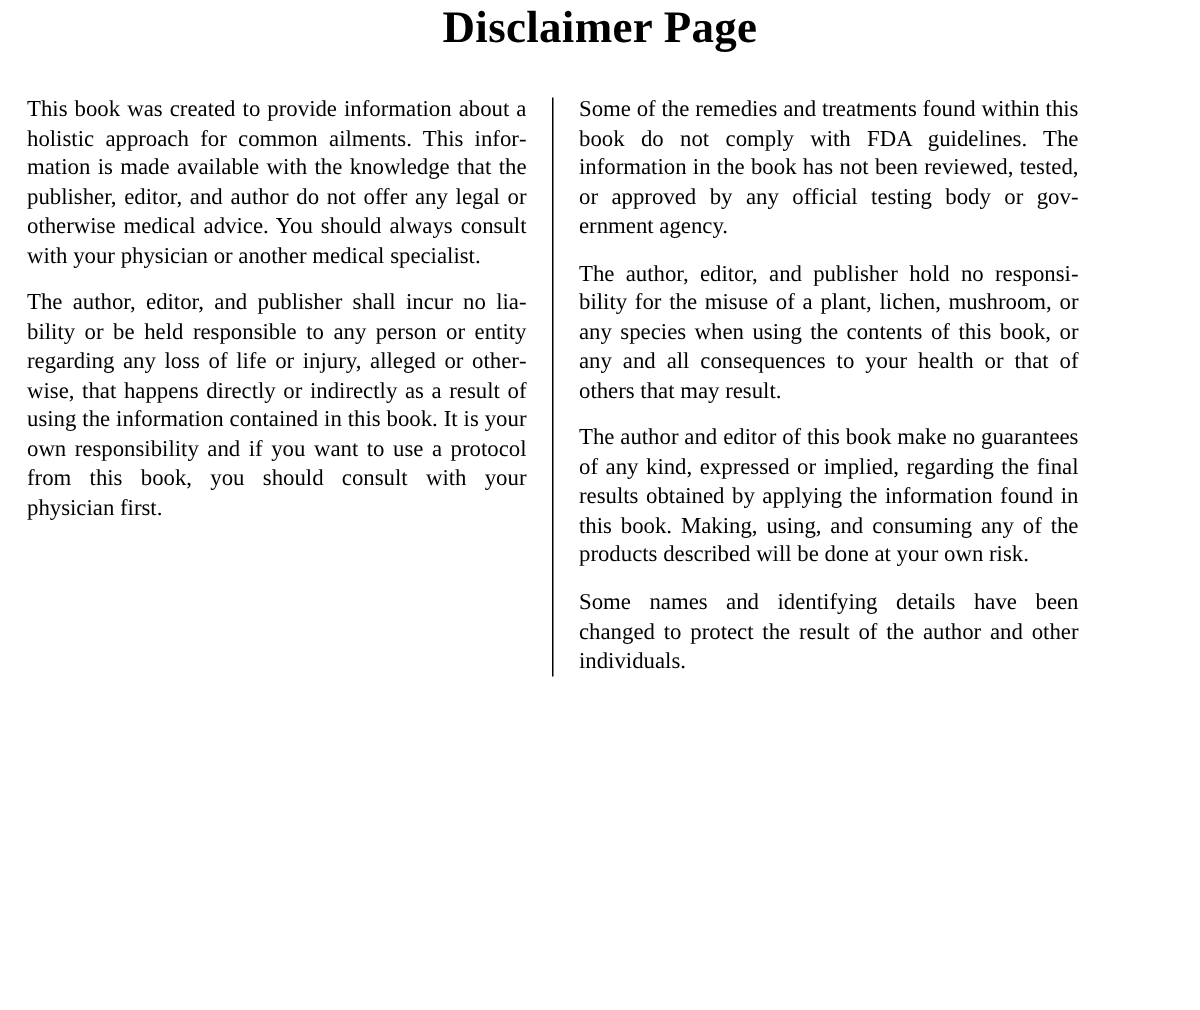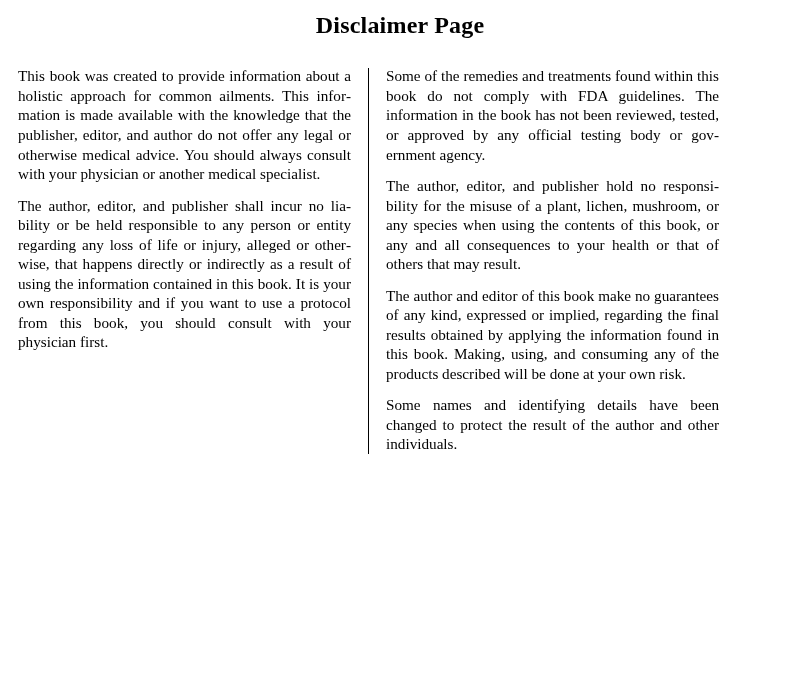--- a/index.html
+++ b/index.html
@@ -18,23 +18,23 @@
     width: 800px;
     height: 673px;
     position: relative;
     box-sizing: border-box;
     padding: 0;
   }
   .page-title {
     text-align: center;
     font-family: "Liberation Serif", serif;
     font-weight: bold;
-    font-size: 24px;
+    font-size: 30px;
     letter-spacing: 0.2px;
-    margin: 12px;
+    margin: 2px;
     padding-bottom: 0;
     line-height: 1.1;
   }
   .columns {
     margin-top: 28px;
     margin-left: 18px;
     margin-right: 33px;
     display: flex;
     flex-direction: row;
     align-items: stretch;

